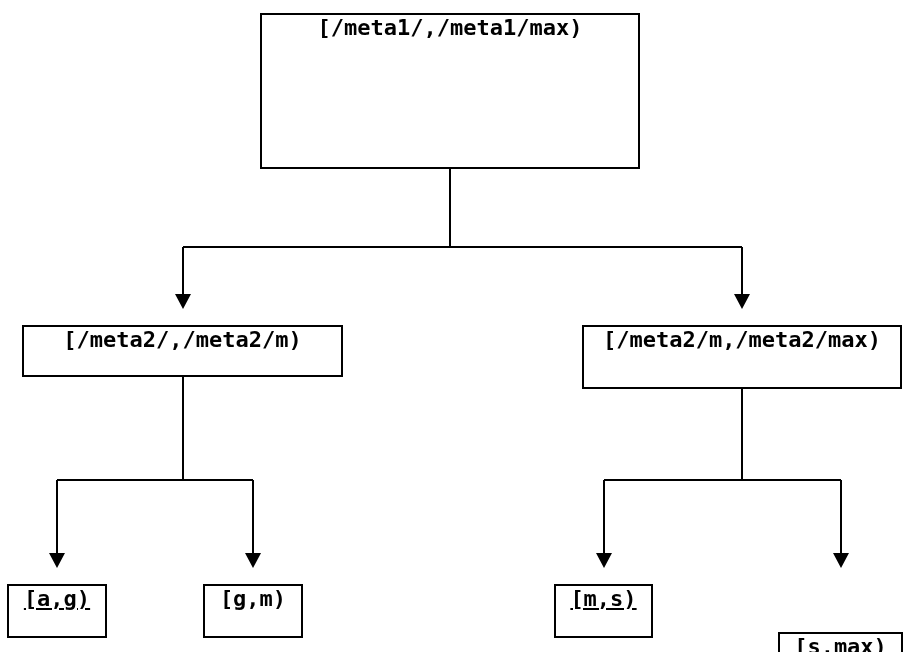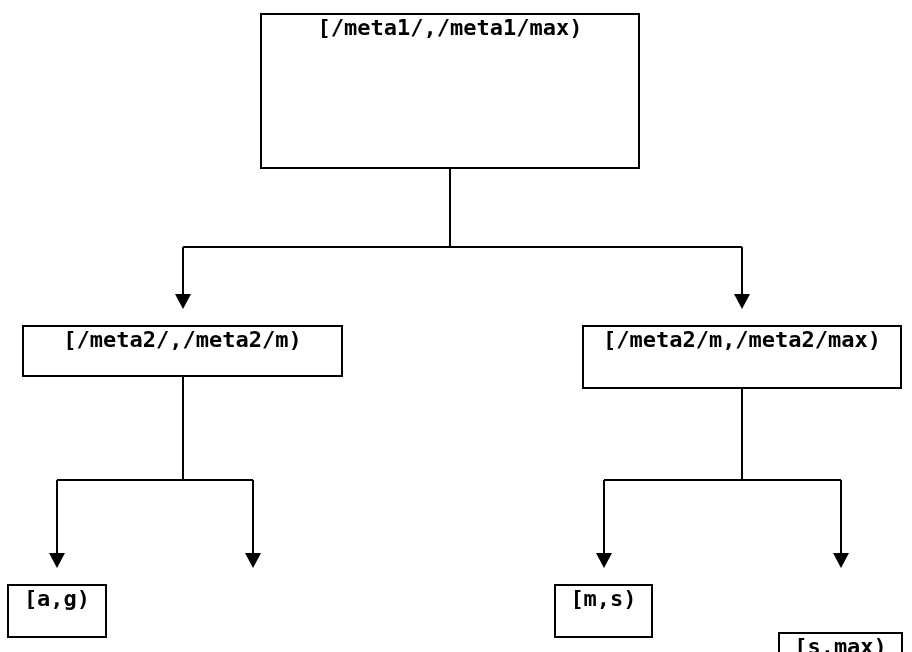--- a/index.html
+++ b/index.html
@@ -40,23 +40,23 @@
     align-items: flex-start;
     justify-content: center;
     font-size: 22px;
     font-weight: bold;
     color: #000000;
     white-space: nowrap;
   }
   .node-root  { left: 260px; top: 13px;  width: 380px; height: 156px; }
   .node-l     { left: 22px;  top: 325px; width: 321px; height: 52px; }
   .node-r     { left: 582px; top: 325px; width: 320px; height: 64px; }
-  .leaf-ag    { left: 7px;   top: 584px; width: 100px; height: 54px; }
+  .leaf-ag    { left: 7px;   top: 584px; width: 100px; height: 54px; text-decoration: underline; }
   .leaf-gm    { left: 203px; top: 584px; width: 100px; height: 54px; }
-  .leaf-ms    { left: 554px; top: 584px; width: 99px;  height: 54px; }
+  .leaf-ms    { left: 554px; top: 584px; width: 99px;  height: 54px; text-decoration: underline; }
   .leaf-smax  { left: 778px; top: 584px; width: 125px; height: 54px; margin-top: 48px; }
 </style>
 </head>
 <body>
 
 <div class="canvas">
 
   <svg class="connectors" viewBox="0 0 912 652" aria-hidden="true">
 
     <path class="edge" d="M450 169 L450 247 M183 247 L742 247 M183 247 L183 294 M742 247 L742 294"></path>
@@ -81,20 +81,23 @@
   </div>
 
   <div class="node node-r">
     <span>[/meta2/m,/meta2/max)</span>
   </div>
 
   <div class="node leaf-ag">
     <span>[a,g)</span>
   </div>
 
+  <div class="node leaf-gm">
+    <span>[g,m)</span>
+  </div>
 
   <div class="node leaf-ms">
     <span>[m,s)</span>
   </div>
 
   <div class="node leaf-smax">
     <span>[s,max)</span>
   </div>
 
 </div>

